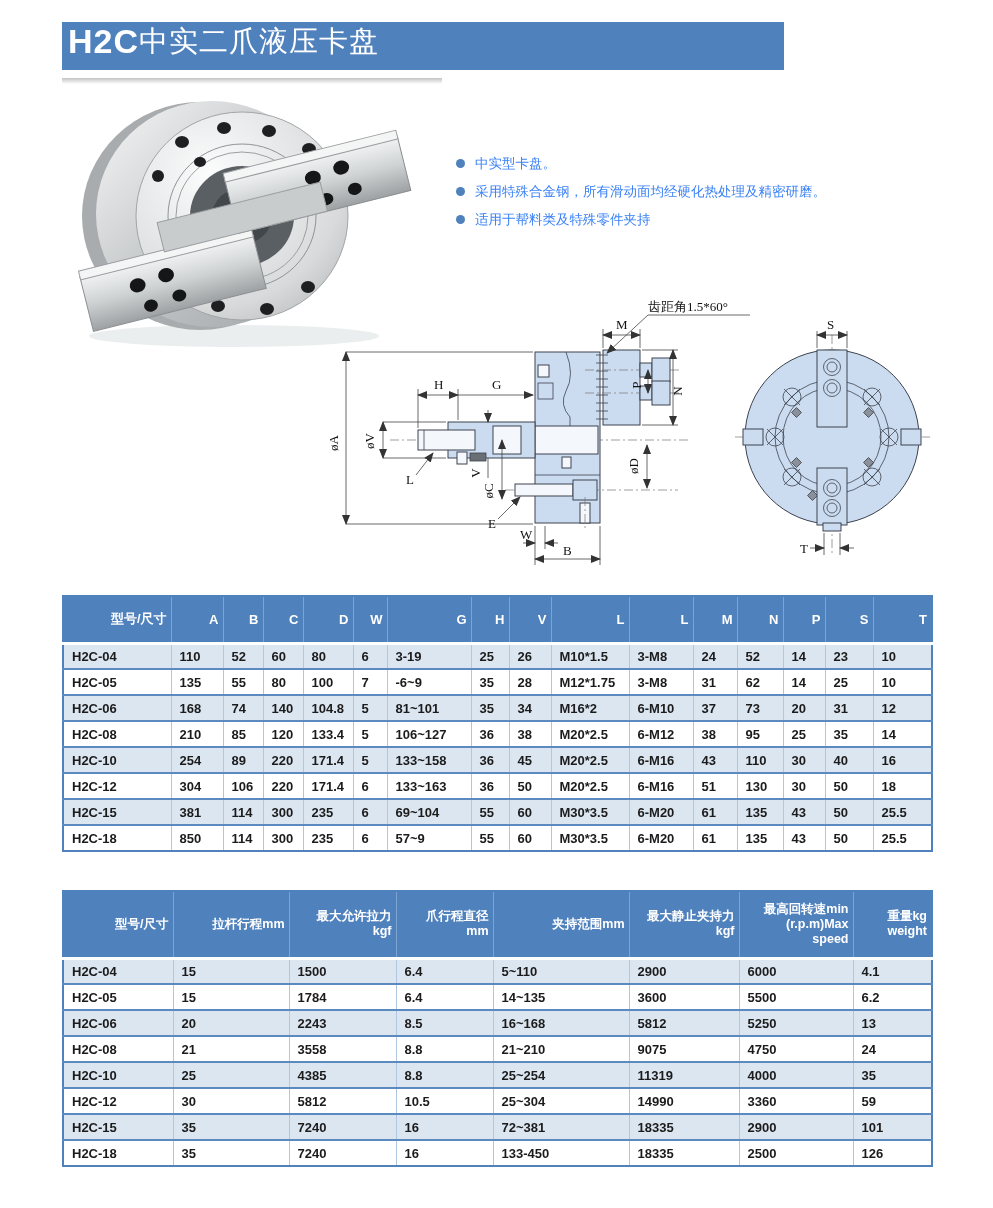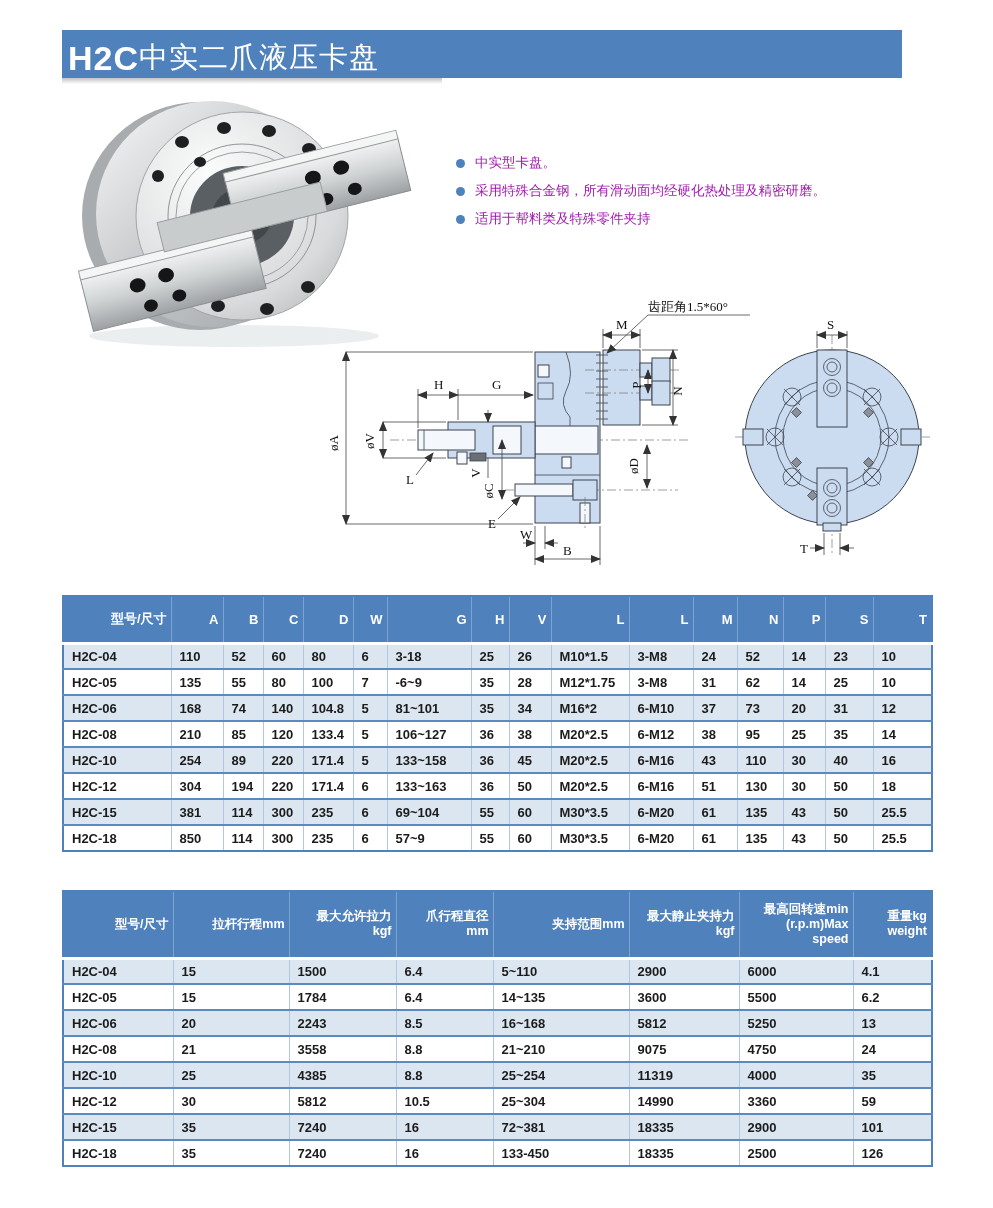--- a/index.html
+++ b/index.html
@@ -1,32 +1,32 @@
 <!DOCTYPE html>
 <html><head>
 <meta charset="utf-8">
 <style>
   * { margin:0; padding:0; box-sizing:border-box; }
   html,body { background:#fff; }
   body { font-family:"Liberation Sans", sans-serif; }
   .page { position:relative; width:993px; height:1208px; background:#ffffff; overflow:hidden; }
 
   
-  .header-bar { position:absolute; left:62px; top:30px; width:840px; height:48px;
-    background:#4f81bd; display:flex; align-items:flex-end; }
+  .header-bar { position:absolute; left:62px; top:22px; width:722px; height:48px;
+    background:#4f81bd; display:flex; align-items:flex-start; }
   .brand { color:#fff; font-weight:bold; font-size:34px; letter-spacing:1px; margin-left:6px; }
   .title-zh { color:#fff; font-size:29px; font-family:"Liberation Serif", serif; letter-spacing:1px; }
   .title-en { position:absolute; left:378px; top:12px; color:#fff; font-weight:bold; font-size:23px; letter-spacing:0.5px; }
   .header-shadow { position:absolute; left:62px; top:78px; width:380px; height:6px;
     background:linear-gradient(to bottom, rgba(80,80,80,.35), rgba(0,0,0,0)); }
 
   
   .features { position:absolute; left:456px; top:155px; width:490px; list-style:none; }
-  .features li { display:flex; align-items:flex-start; margin-bottom:11px; color:#a21caf;
-    font-size:13.5px; line-height:17px; font-family:Liberation Mono, monospace; }
+  .features li { display:flex; align-items:flex-start; margin-bottom:11px; color:#3b82f6;
+    font-size:13.5px; line-height:17px; font-family:Liberation Serif, serif; }
   .bullet-dot { flex:0 0 9px; width:9px; height:9px; border-radius:50%; background:#4f81bd; margin:4px 10px 0 0; }
 
   
   .photo { position:absolute; left:62px; top:84px; }
   .drawing { position:absolute; left:330px; top:285px; }
 
   
   .tbl { border-collapse:collapse; table-layout:fixed; width:869px; border:2px solid #4f81bd;
     font-family:"Liberation Sans", sans-serif; }
   .tbl th { background:#4f81bd; color:#fff; font-weight:bold; text-align:right;
@@ -351,21 +351,21 @@
         </tr>
       </thead>
     <tbody>
         <tr class="row-alt">
           <td>H2C-04</td>
           <td>110</td>
           <td>52</td>
           <td>60</td>
           <td>80</td>
           <td>6</td>
-          <td>3-18</td>
+          <td>3-19</td>
           <td>25</td>
           <td>26</td>
           <td>M10*1.5</td>
           <td>3-M8</td>
           <td>24</td>
           <td>52</td>
           <td>14</td>
           <td>23</td>
           <td>10</td>
         </tr>
@@ -437,21 +437,21 @@
           <td>6-M16</td>
           <td>43</td>
           <td>110</td>
           <td>30</td>
           <td>40</td>
           <td>16</td>
         </tr>
         <tr class="row-plain">
           <td>H2C-12</td>
           <td>304</td>
-          <td>194</td>
+          <td>106</td>
           <td>220</td>
           <td>171.4</td>
           <td>6</td>
           <td>133~163</td>
           <td>36</td>
           <td>50</td>
           <td>M20*2.5</td>
           <td>6-M16</td>
           <td>51</td>
           <td>130</td>

